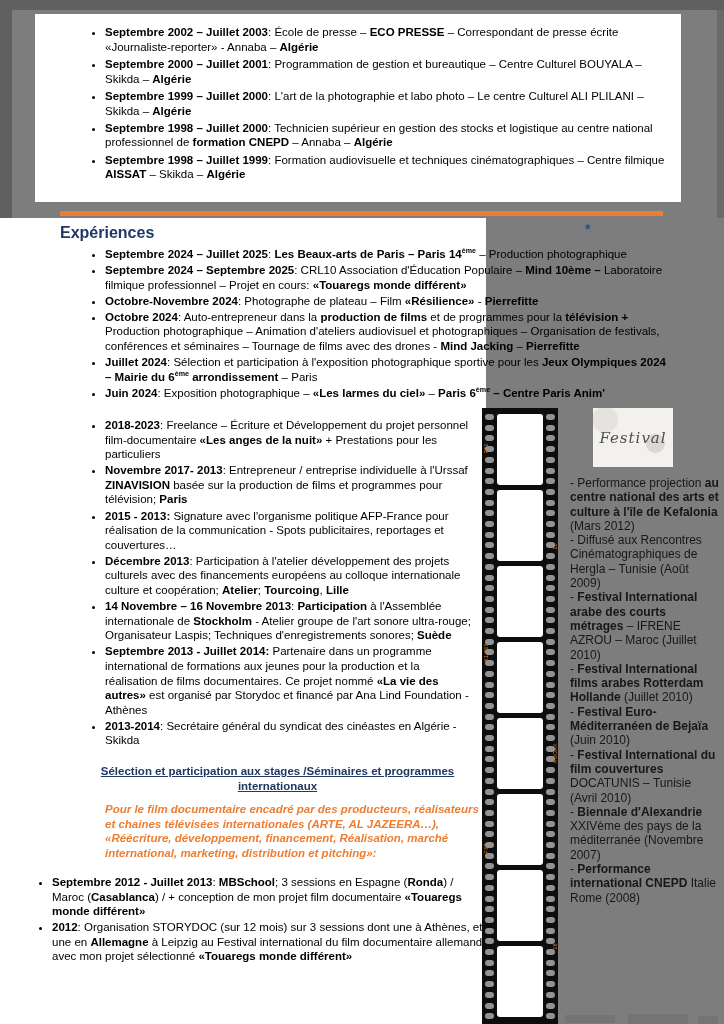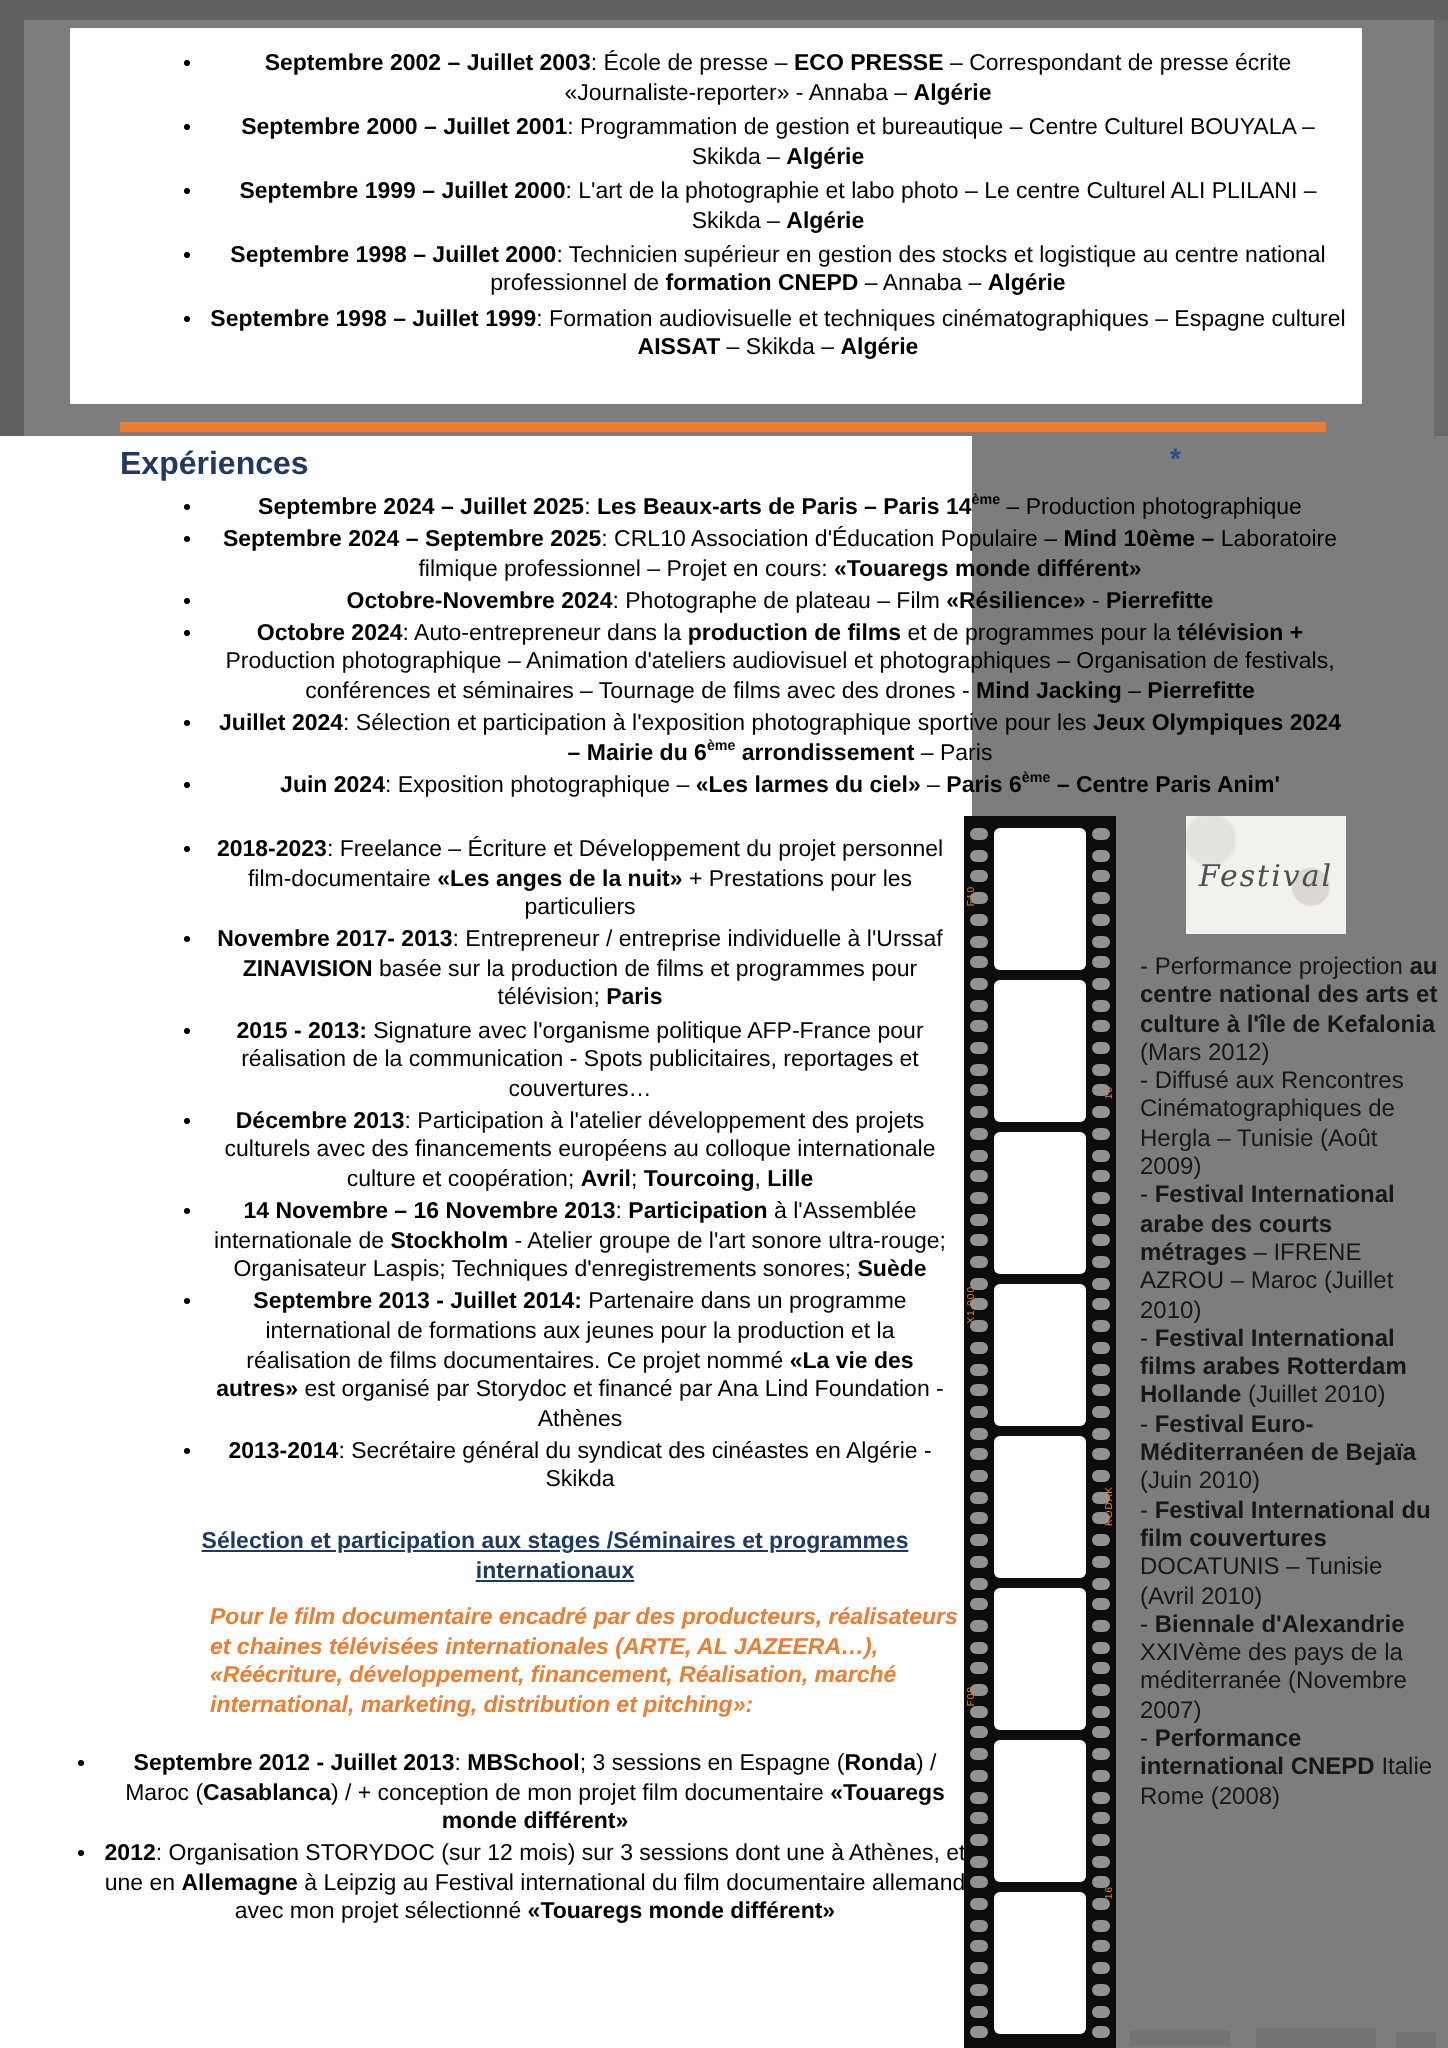--- a/index.html
+++ b/index.html
@@ -17,21 +17,21 @@
   .formation-box ul{margin:11px 0 0 0;padding:0 8px 0 70px;font-size:11.5px;line-height:14.7px;}
   .formation-box li{margin-bottom:2.5px;}
 
   .orange-line{position:absolute;left:60px;top:211px;width:603px;height:5px;background:#ED7D31;}
 
   .white-main{position:absolute;left:0;top:218px;width:486px;height:806px;background:#ffffff;}
 
   .exp-title{position:absolute;left:60px;top:224px;font-size:16px;font-weight:bold;color:#1F3864;}
   .asterisk{position:absolute;left:585px;top:221px;font-size:14px;font-weight:bold;color:#2c4c8c;}
 
-  .rich-list{list-style:disc outside;margin:0;font-size:11.5px;line-height:14.6px;text-align:center;}
+  .rich-list{list-style:disc outside;margin:0;font-size:11.5px;line-height:14.6px;}
   .group1{position:absolute;left:75px;top:247px;width:600px;}
   .group1 ul{padding-left:30px;}
   .group1 li{margin-bottom:1.5px;}
   .group2{position:absolute;left:75px;top:418px;width:400px;}
   .group2 ul{padding-left:30px;}
   .group2 li{margin-bottom:1.5px;}
   .group3{position:absolute;left:18px;top:875px;width:465px;}
   .group3 ul{padding-left:34px;}
   .group3 li{margin-bottom:1.5px;}
 
@@ -80,21 +80,21 @@
 <div class="dark-top"></div>
 <div class="dark-left"></div>
 <div class="dark-right"></div>
 
 <div class="formation-box">
   <ul class="rich-list">
       <li><span class="b">Septembre 2002 – Juillet 2003</span><span>: École de presse – </span><span class="b">ECO PRESSE</span><span> – Correspondant de presse écrite «Journaliste-reporter» - Annaba – </span><span class="b">Algérie</span></li>
       <li><span class="b">Septembre 2000 – Juillet 2001</span><span>: Programmation de gestion et bureautique – Centre Culturel BOUYALA – Skikda – </span><span class="b">Algérie</span></li>
       <li><span class="b">Septembre 1999 – Juillet 2000</span><span>: L'art de la photographie et labo photo – Le centre Culturel ALI PLILANI – Skikda – </span><span class="b">Algérie</span></li>
       <li><span class="b">Septembre 1998 – Juillet 2000</span><span>: Technicien supérieur en gestion des stocks et logistique au centre national professionnel de </span><span class="b">formation CNEPD</span><span> – Annaba – </span><span class="b">Algérie</span></li>
-      <li><span class="b">Septembre 1998 – Juillet 1999</span><span>: Formation audiovisuelle et techniques cinématographiques – Espagne culturel </span><span class="b">AISSAT</span><span> – Skikda – </span><span class="b">Algérie</span></li>
+      <li><span class="b">Septembre 1998 – Juillet 1999</span><span>: Formation audiovisuelle et techniques cinématographiques – Centre filmique </span><span class="b">AISSAT</span><span> – Skikda – </span><span class="b">Algérie</span></li>
     </ul>
 </div>
 
 <div class="orange-line"></div>
 <div class="white-main"></div>
 
 <div class="exp-title">Expériences</div>
 <div class="asterisk">*</div>
 
 <div class="group1">
@@ -106,21 +106,21 @@
       <li><span class="b">Juillet 2024</span><span>: Sélection et participation à l'exposition photographique sportive pour les </span><span class="b">Jeux Olympiques 2024 – Mairie du 6</span><sup class="b">ème</sup><span class="b"> arrondissement</span><span> – Paris</span></li>
       <li><span class="b">Juin 2024</span><span>: Exposition photographique – </span><span class="b">«Les larmes du ciel»</span><span> – </span><span class="b">Paris 6</span><sup class="b">ème</sup><span class="b"> – Centre Paris Anim'</span></li>
     </ul>
 </div>
 
 <div class="group2">
   <ul class="rich-list">
       <li><span class="b">2018-2023</span><span>: Freelance – Écriture et Développement du projet personnel film-documentaire </span><span class="b">«Les anges de la nuit»</span><span> + Prestations pour les particuliers</span></li>
       <li><span class="b">Novembre 2017- 2013</span><span>: Entrepreneur / entreprise individuelle à l'Urssaf </span><span class="b">ZINAVISION</span><span>  basée sur la production de films et programmes pour télévision; </span><span class="b">Paris</span></li>
       <li><span class="b">2015 - 2013:</span><span> Signature avec l'organisme politique AFP-France pour réalisation de la communication - Spots publicitaires, reportages et couvertures…</span></li>
-      <li><span class="b">Décembre 2013</span><span>: Participation à l'atelier développement des projets culturels avec des financements européens au colloque internationale culture et coopération; </span><span class="b">Avril</span><span>; </span><span class="b">Tourcoing</span><span>, </span><span class="b">Lille</span></li>
+      <li><span class="b">Décembre 2013</span><span>: Participation à l'atelier développement des projets culturels avec des financements européens au colloque internationale culture et coopération; </span><span class="b">Atelier</span><span>; </span><span class="b">Tourcoing</span><span>, </span><span class="b">Lille</span></li>
       <li><span class="b">14 Novembre – 16 Novembre 2013</span><span>: </span><span class="b">Participation</span><span> à l'Assemblée internationale de </span><span class="b">Stockholm</span><span> - Atelier groupe de l'art sonore ultra-rouge; Organisateur Laspis;  Techniques d'enregistrements sonores; </span><span class="b">Suède</span></li>
       <li><span class="b">Septembre 2013 - Juillet 2014:</span><span> Partenaire dans un programme international de formations aux jeunes pour la production et la réalisation de films documentaires. Ce projet  nommé </span><span class="b">«La vie des autres»</span><span> est organisé par Storydoc et financé par Ana Lind Foundation - Athènes</span></li>
       <li><span class="b">2013-2014</span><span>: Secrétaire général du syndicat des cinéastes en Algérie - Skikda</span></li>
     </ul>
 </div>
 
 <div class="subheading">Sélection et participation aux stages /Séminaires et programmes internationaux</div>
 
 <div class="orange-note">Pour le film documentaire encadré par des producteurs, réalisateurs et chaines télévisées internationales (ARTE, AL JAZEERA…), «Réécriture, développement, financement, Réalisation, marché international, marketing, distribution et pitching»:</div>
 

